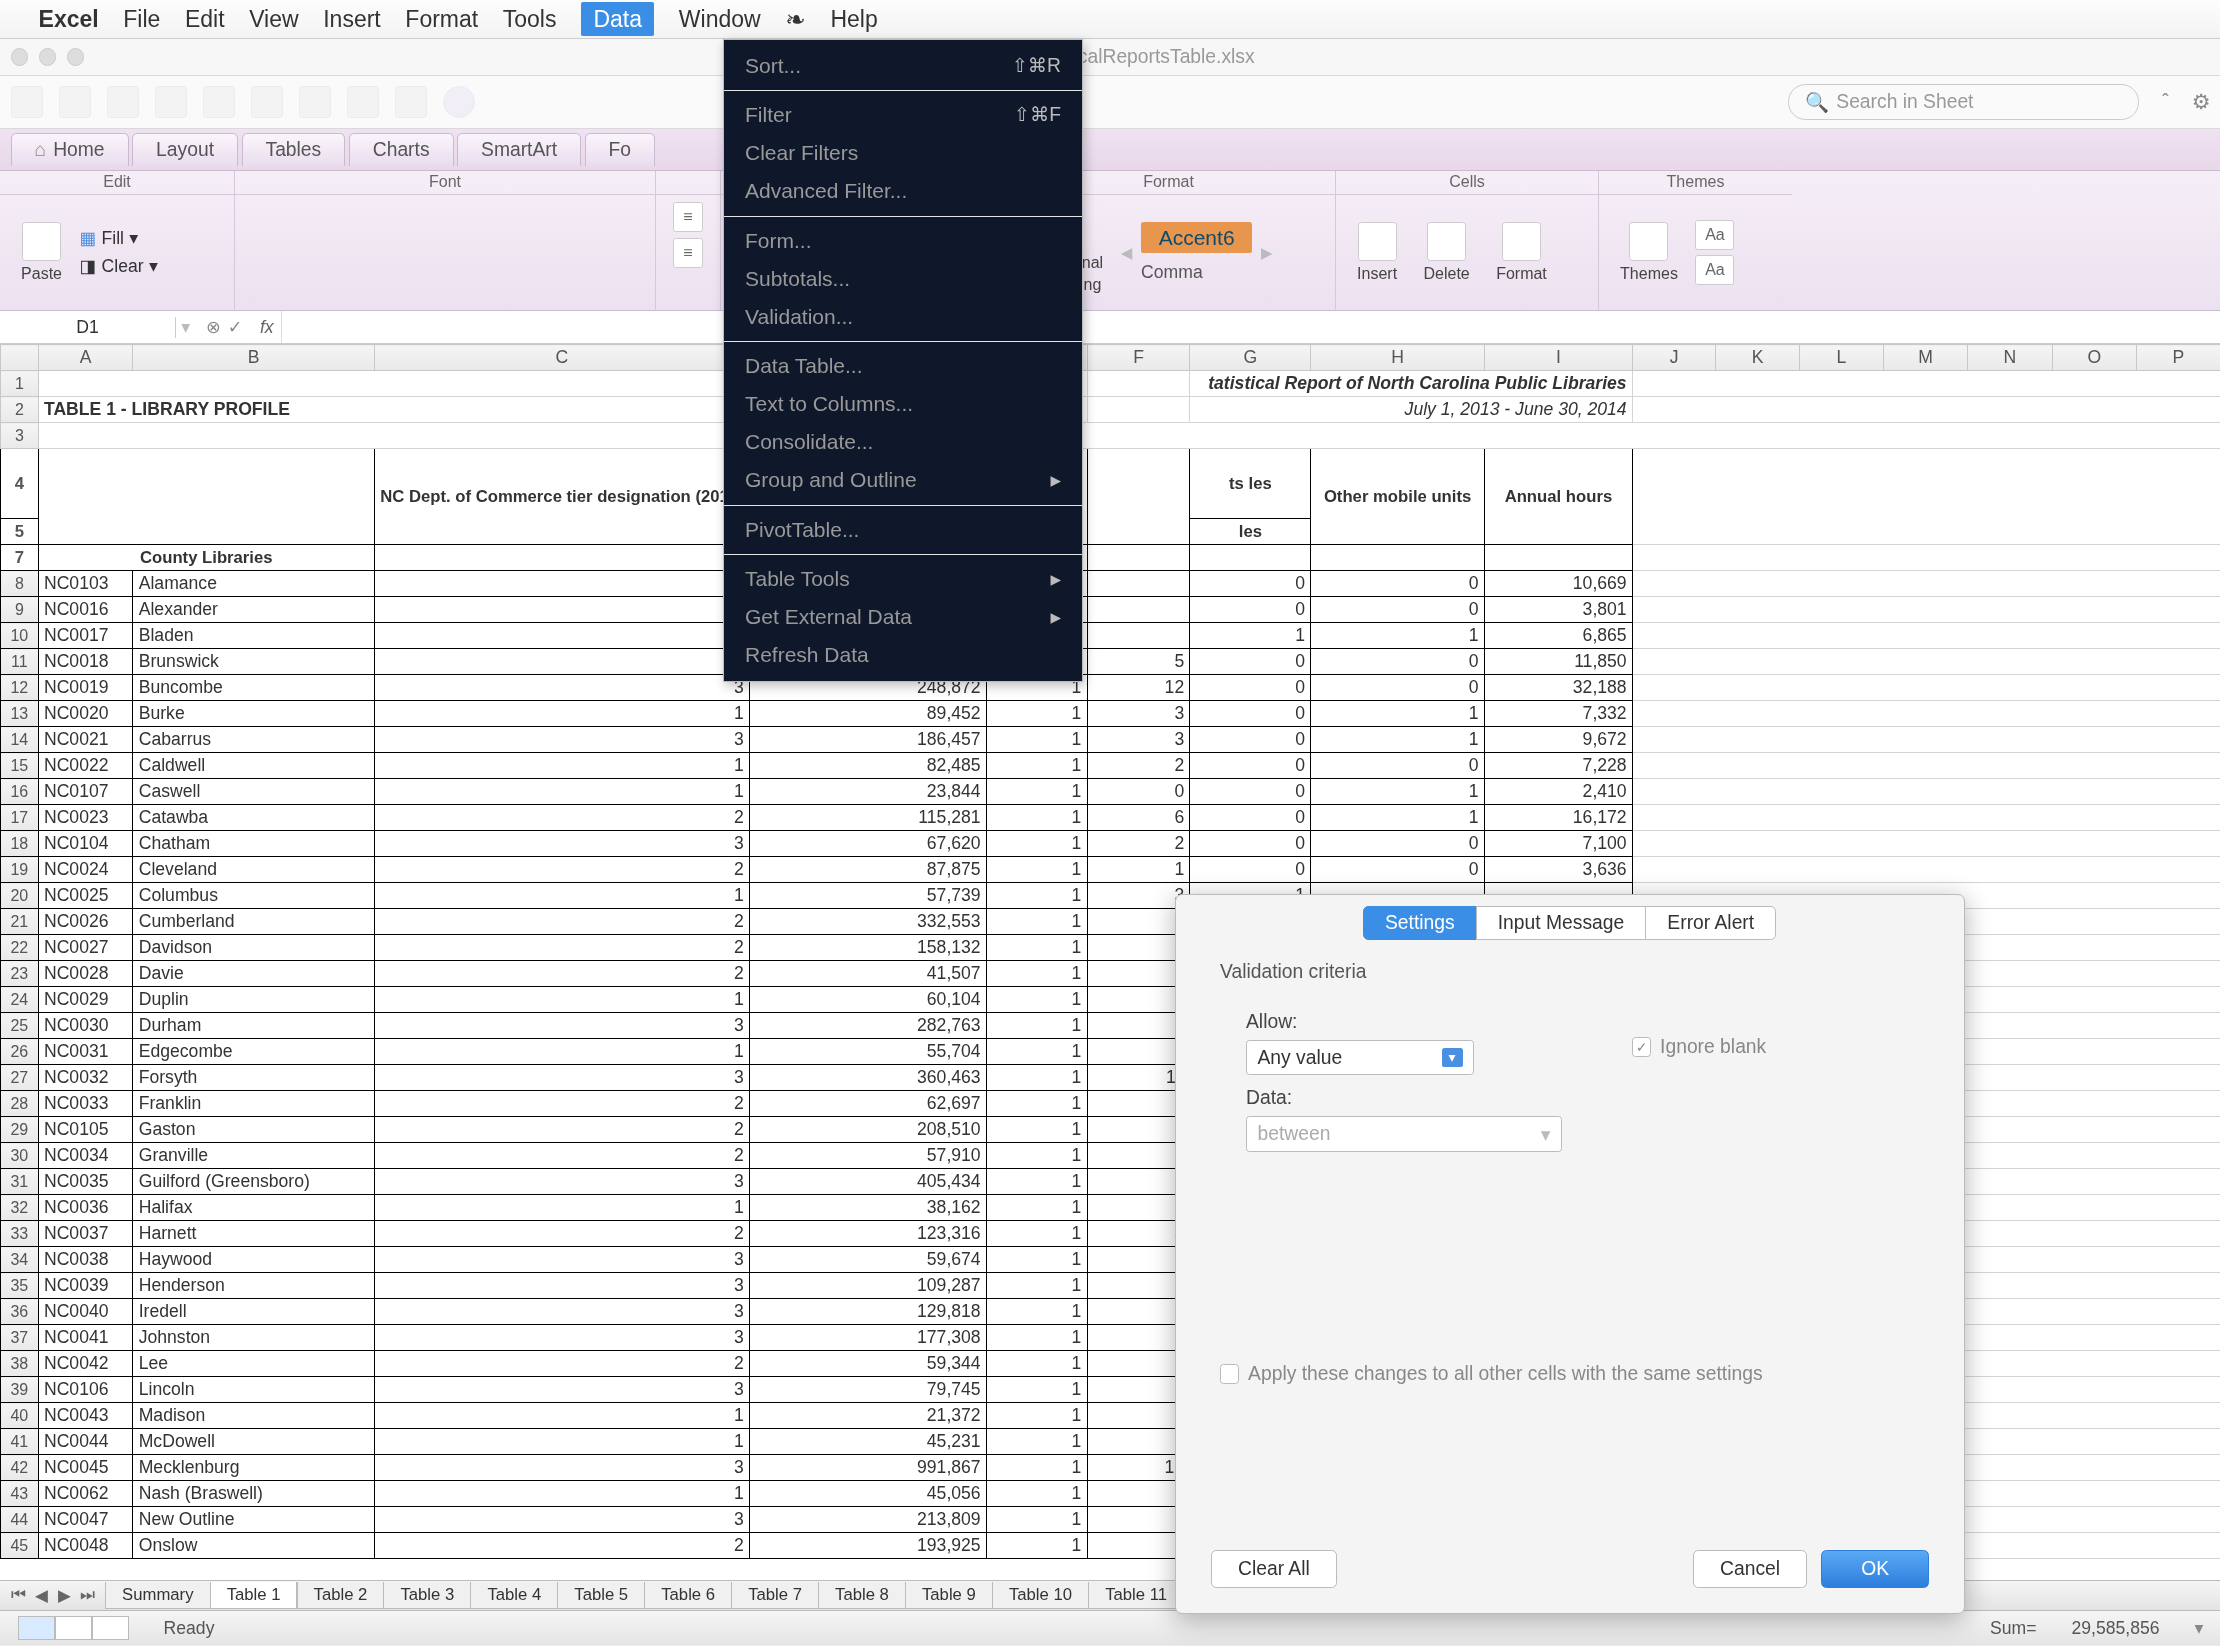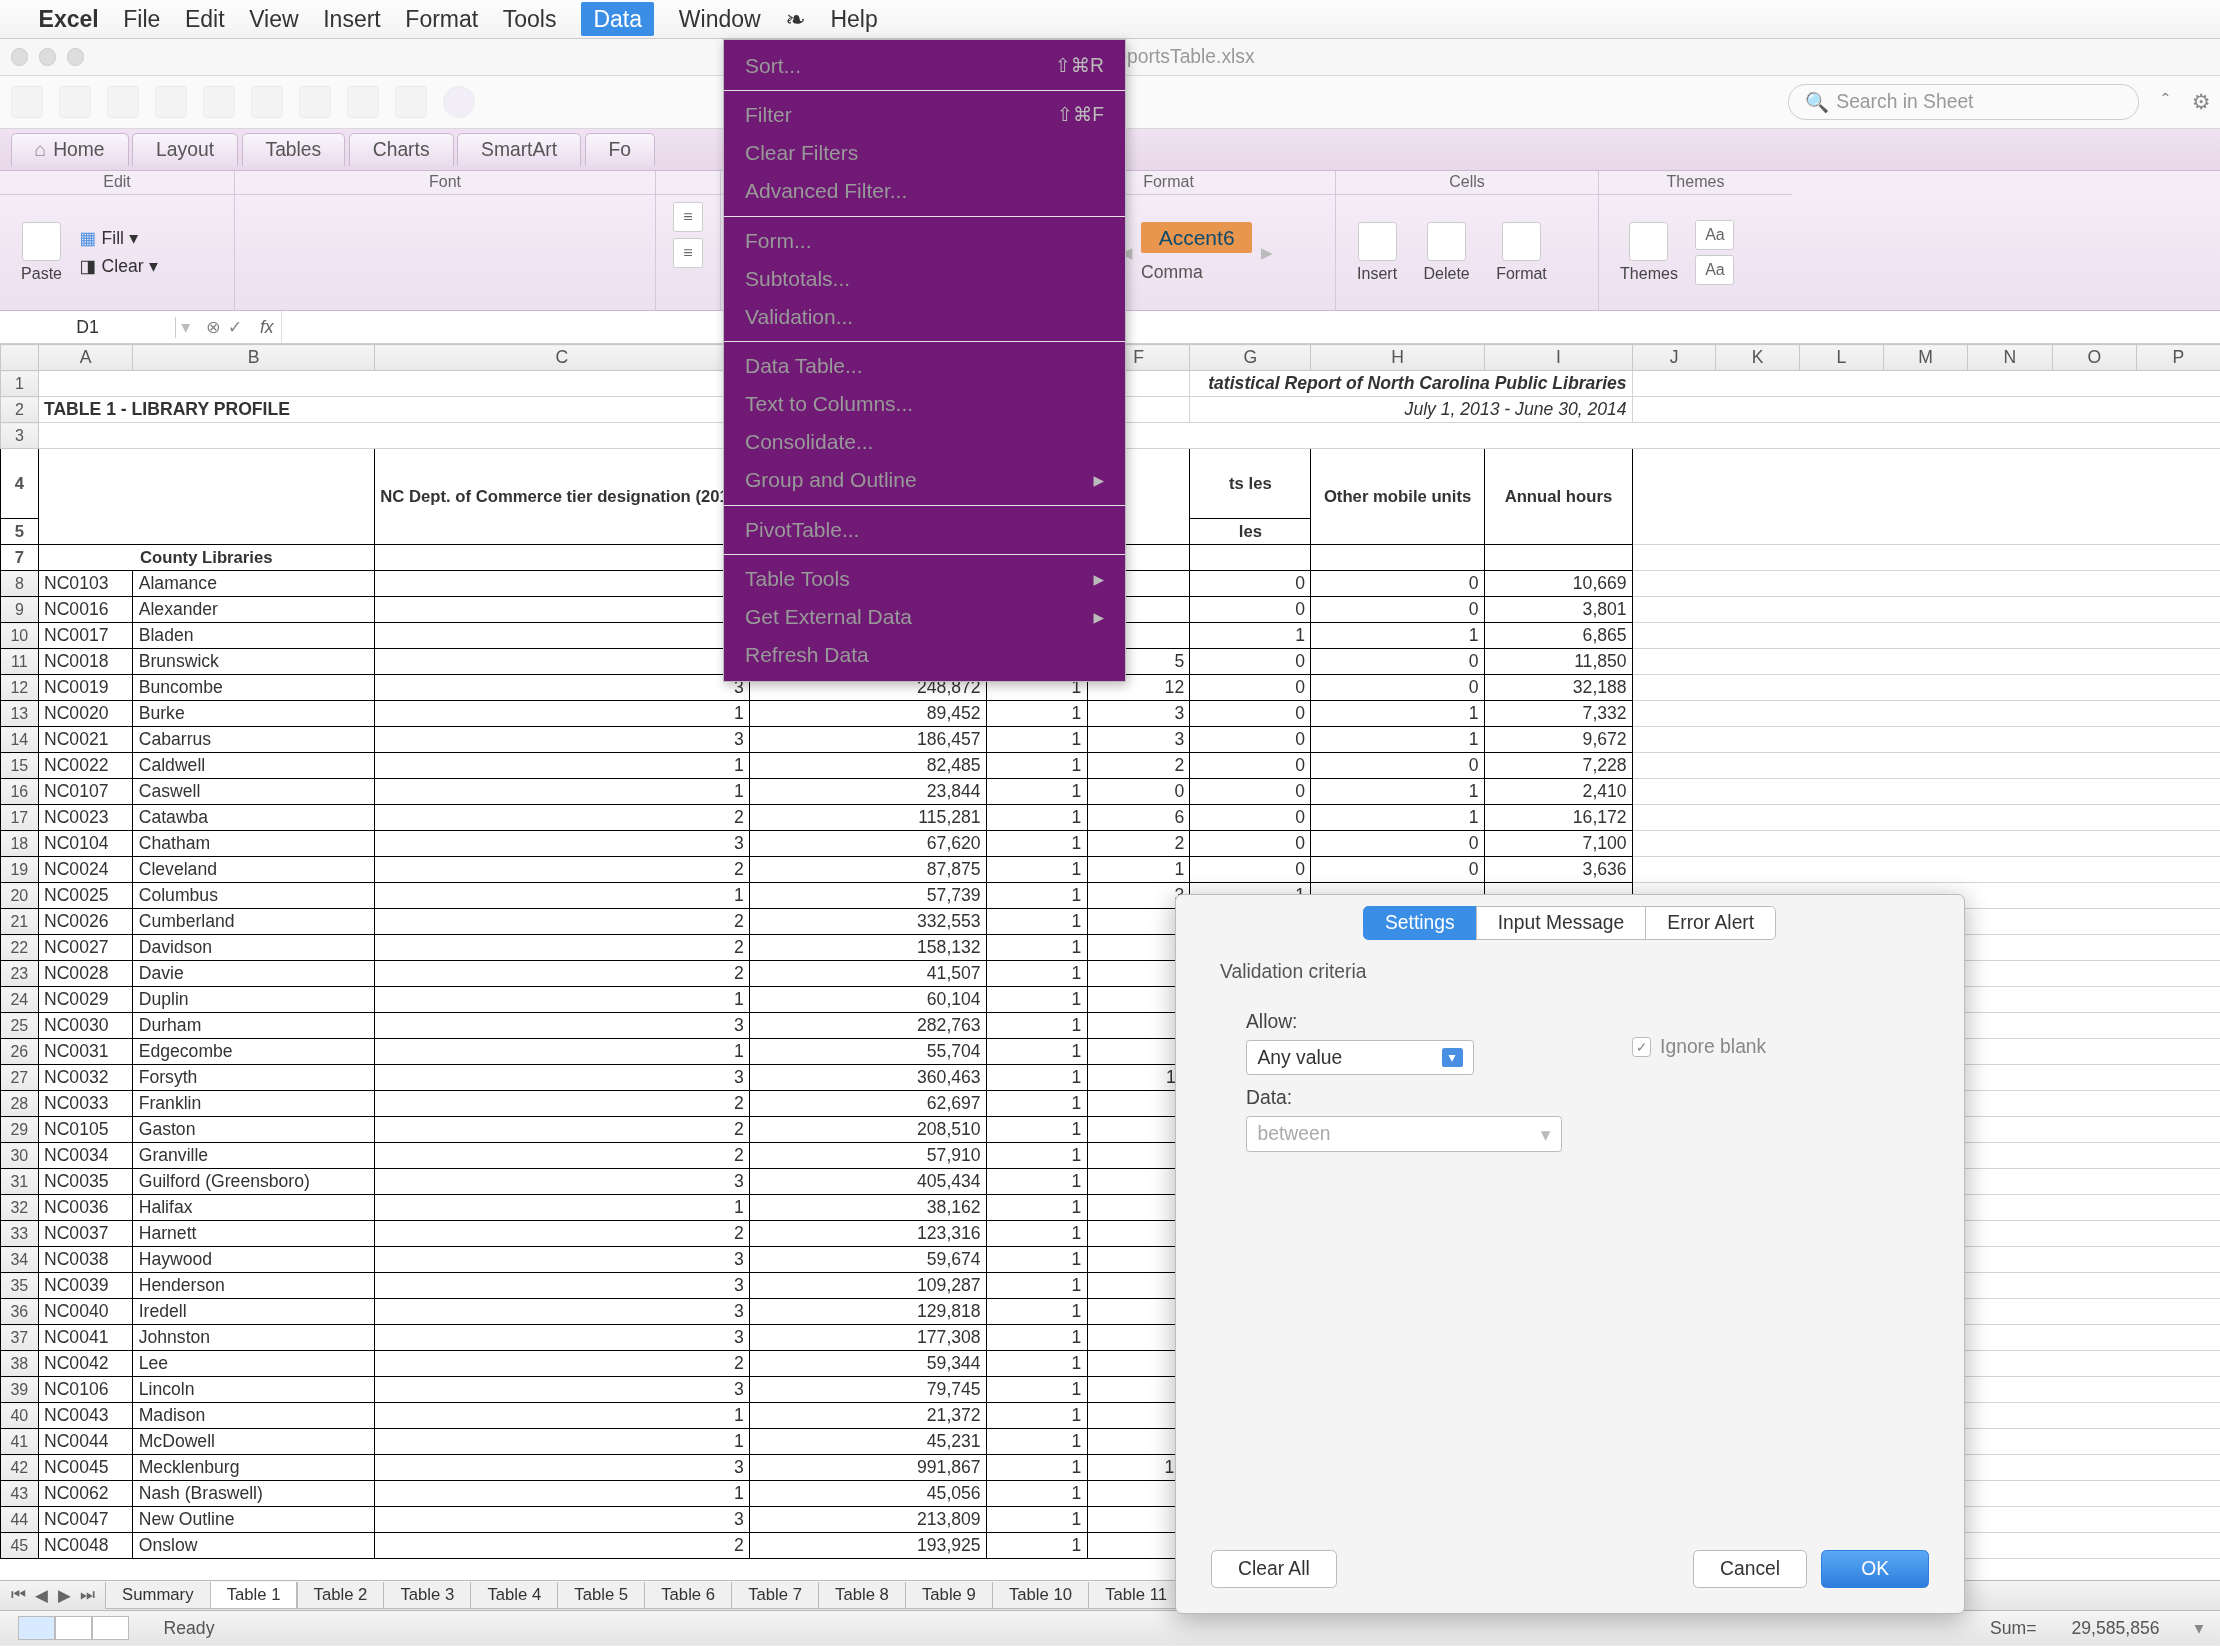--- a/index.html
+++ b/index.html
@@ -40,21 +40,21 @@
 td { border: 0.9px solid #d4d4d4; height: 26px; padding: 0 5.3px; font-size: 17.6px; white-space: nowrap; overflow: hidden; }
 .col-A{width:100px}.col-B{width:258px}.col-C{width:195px}.col-D{width:135px}.col-E{width:123px}.col-F{width:123px}.col-G{width:123px}.col-H{width:174px}.col-I{width:149px}.col-J{width:104px}
 .col-std{width:104px}
 .tbl-hdr td { border: 0.9px solid #000; font-size: 16.7px; text-align: center; font-weight: 700; background: #fff; vertical-align: middle; }
 .data td { border: 0.9px solid #000; }
 .data td.num { text-align: right; }
 .selcell { outline: 2.6px solid #3b7dd8; outline-offset: -1.8px; }
 .bluefont { color: #1f5fbf; font-weight: 700; }
 .italic { font-style: italic; }
 .bold { font-weight: 700; }
-.dropdown { position: absolute; left: 723px; top: 39px; width: 403px; background: #701a75; border: 0.9px solid #bbb; box-shadow: 1.8px 3.5px 10.5px rgba(0,0,0,.25); font-size: 21px; padding: 7px 0; z-index: 50; }
+.dropdown { position: absolute; left: 723px; top: 39px; width: 360px; background: #0f172a; border: 0.9px solid #bbb; box-shadow: 1.8px 3.5px 10.5px rgba(0,0,0,.25); font-size: 21px; padding: 7px 0; z-index: 50; }
 .dd-item { padding: 7px 21px; color: #999; display: flex; justify-content: space-between; }
 .dd-item .sc { color: #bbb; font-size: 19.3px; }
 .dd-sep { height: 0.9px; background: #e4e4e4; margin: 5.3px 0; }
 .dd-sub::after { content: "▸"; color: #bbb; }
 .sheet-tabs { height: 30px; background: linear-gradient(#f5f5f5,#e4e4e4); display: flex; align-items: center; border-top: 0.9px solid #bbb; font-size: 16.7px; }
 .nav-btns { display: flex; gap: 0; padding: 0 7px; }
 .nav-btns span { width: 23px; text-align: center; color: #666; }
 .stab { padding: 2.6px 16px; border: 0.9px solid #bbb; border-top: none; background: #f0f0f0; margin-left: -0.9px; }
 .stab.active { background: #fff; font-weight: 400; }
 .status-bar { height: 35px; background: linear-gradient(#f5f5f5,#e4e4e4); display: flex; align-items: center; padding: 0 17.6px; gap: 35px; font-size: 17.6px; color: #555; border-top:0.9px solid #bbb;}
@@ -917,20 +917,24 @@
         <div class="sel dis" style="width:316px">
             <span>between</span>
             <span style="color:#bbb">▾</span>
           </div>
       </div>
       <div class="chk" style="margin-top:37px">
         <div class="chkbox">✓</div>
         <span>Ignore blank</span>
       </div>
     </div>
+    <div class="chk" style="margin-top:211px">
+      <div class="chkbox"></div>
+      <span>Apply these changes to all other cells with the same settings</span>
+    </div>
   </div>
   <div class="dlg-btns">
     <div class="btn">Clear All</div>
     <div style="flex:1"></div>
     <div class="btn" style="margin-right:14px">Cancel</div>
     <div class="btn pri">OK</div>
   </div>
 </div>
 
 

